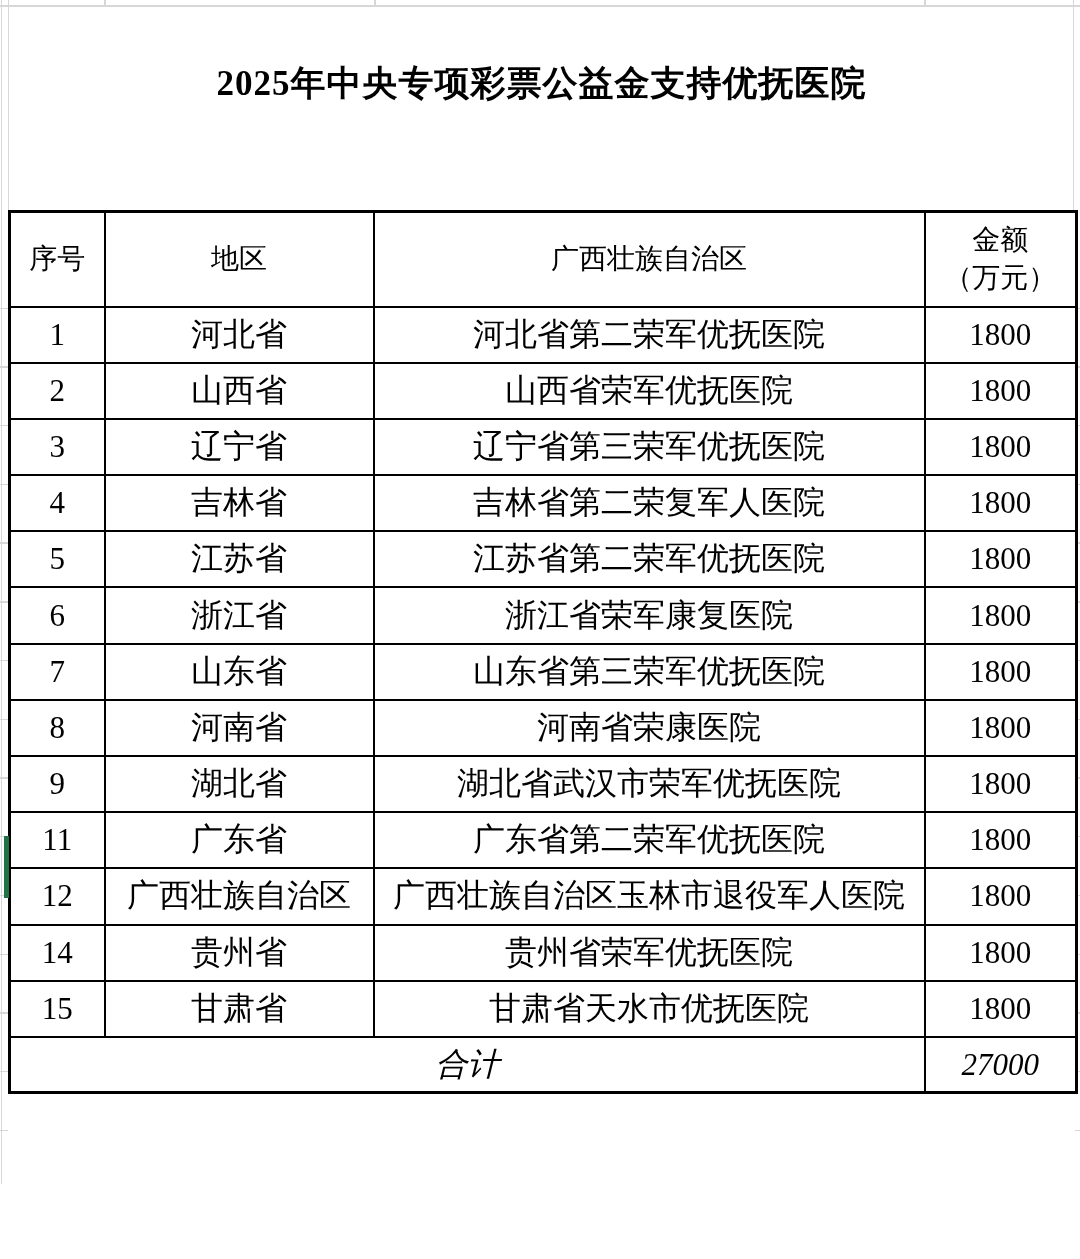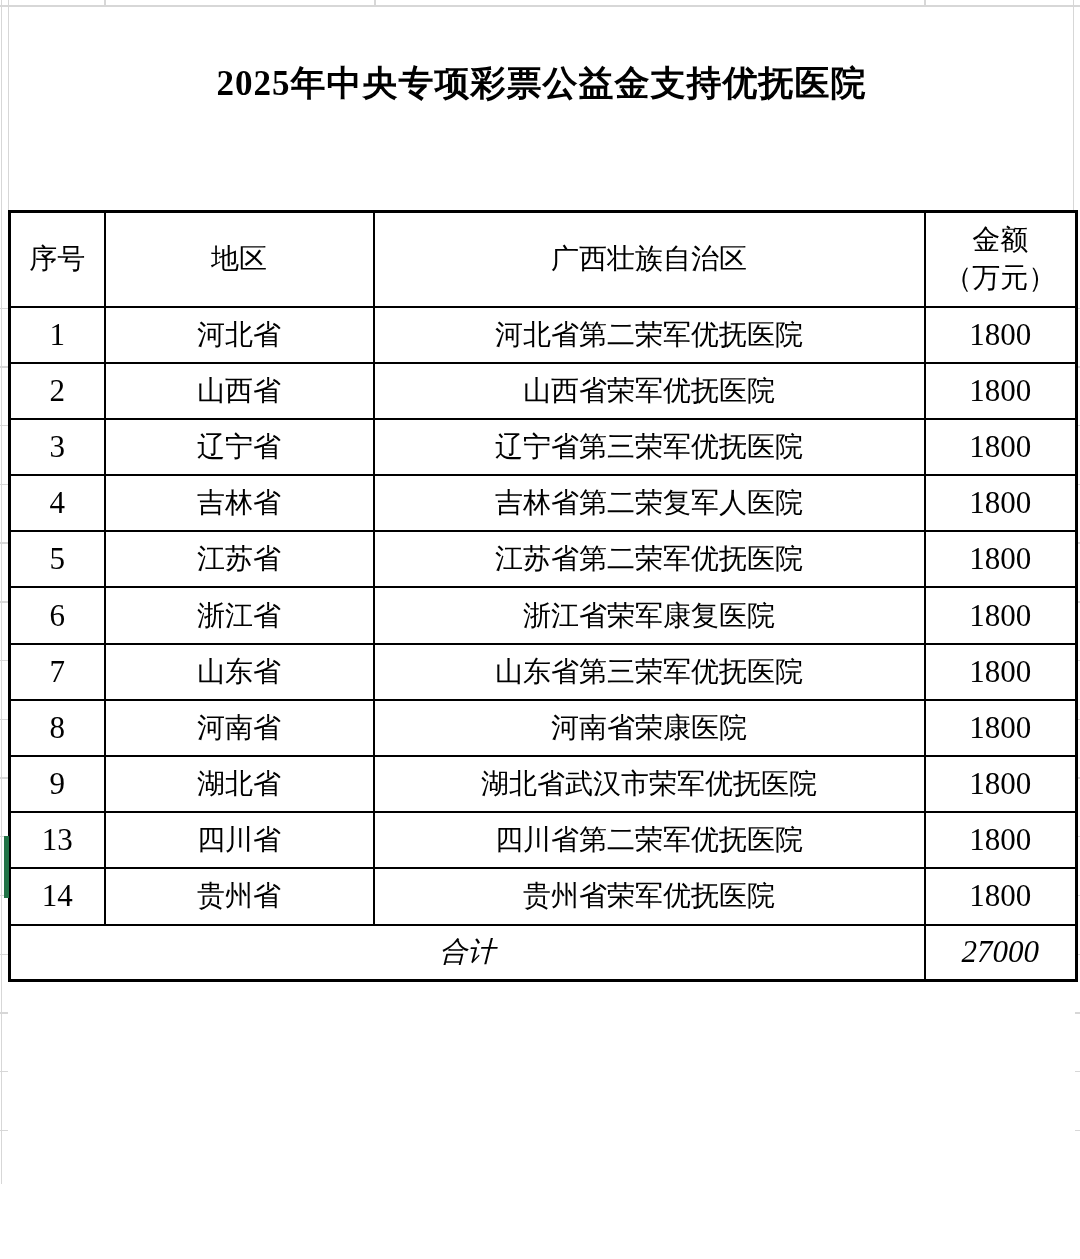--- a/index.html
+++ b/index.html
@@ -22,21 +22,21 @@
     border-collapse:collapse;table-layout:fixed;
     border:3px solid #000;
   }
   table.alloc th, table.alloc td{
     border:2.5px solid #000;text-align:center;vertical-align:middle;
     padding:0;font-weight:normal;overflow:hidden;white-space:nowrap;
   }
   thead tr{height:95px;}
   tbody tr{height:56.2px;}
   tr.total-row{height:56px;font-style:italic;}
-  .cjk{font-size:28px;}
+  .cjk{font-size:32px;}
   .num{font-size:31px;}
   th.hdr{font-size:28px;}
   th.hdr .two-line{display:block;line-height:38px;font-size:28px;}
   
   .selection{
     position:absolute;left:3.5px;top:836px;width:5px;height:61.5px;
     background:#217346;
   }
 </style>
 </head>
@@ -160,29 +160,41 @@
           <td class="cjk">河南省荣康医院</td>
           <td class="num">1800</td>
         </tr>
         <tr>
           <td class="num">9</td>
           <td class="cjk">湖北省</td>
           <td class="cjk">湖北省武汉市荣军优抚医院</td>
           <td class="num">1800</td>
         </tr>
         <tr>
-          <td class="num">13</td>
-          <td class="cjk">四川省</td>
-          <td class="cjk">四川省第二荣军优抚医院</td>
+          <td class="num">11</td>
+          <td class="cjk">广东省</td>
+          <td class="cjk">广东省第二荣军优抚医院</td>
+          <td class="num">1800</td>
+        </tr>
+        <tr>
+          <td class="num">12</td>
+          <td class="cjk">广西壮族自治区</td>
+          <td class="cjk">广西壮族自治区玉林市退役军人医院</td>
           <td class="num">1800</td>
         </tr>
         <tr>
           <td class="num">14</td>
           <td class="cjk">贵州省</td>
           <td class="cjk">贵州省荣军优抚医院</td>
+          <td class="num">1800</td>
+        </tr>
+        <tr>
+          <td class="num">15</td>
+          <td class="cjk">甘肃省</td>
+          <td class="cjk">甘肃省天水市优抚医院</td>
           <td class="num">1800</td>
         </tr>
       </tbody>
     <tbody>
       <tr class="total-row">
         <td class="cjk" colspan="3">合计</td>
         <td class="num">27000</td>
       </tr>
     </tbody>
   </table>

